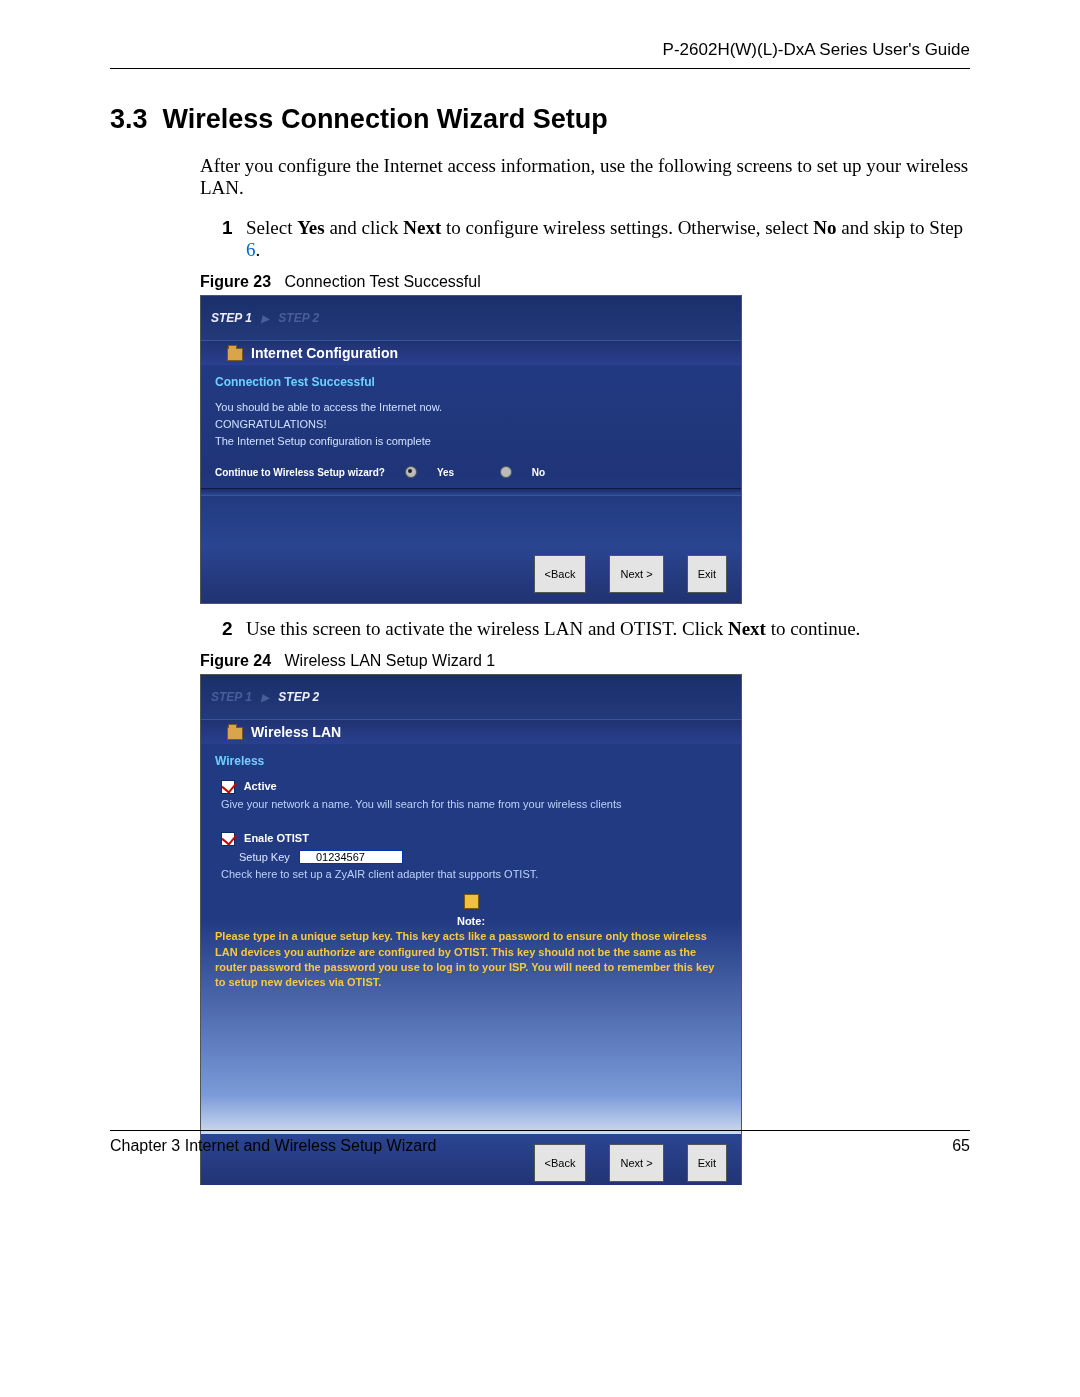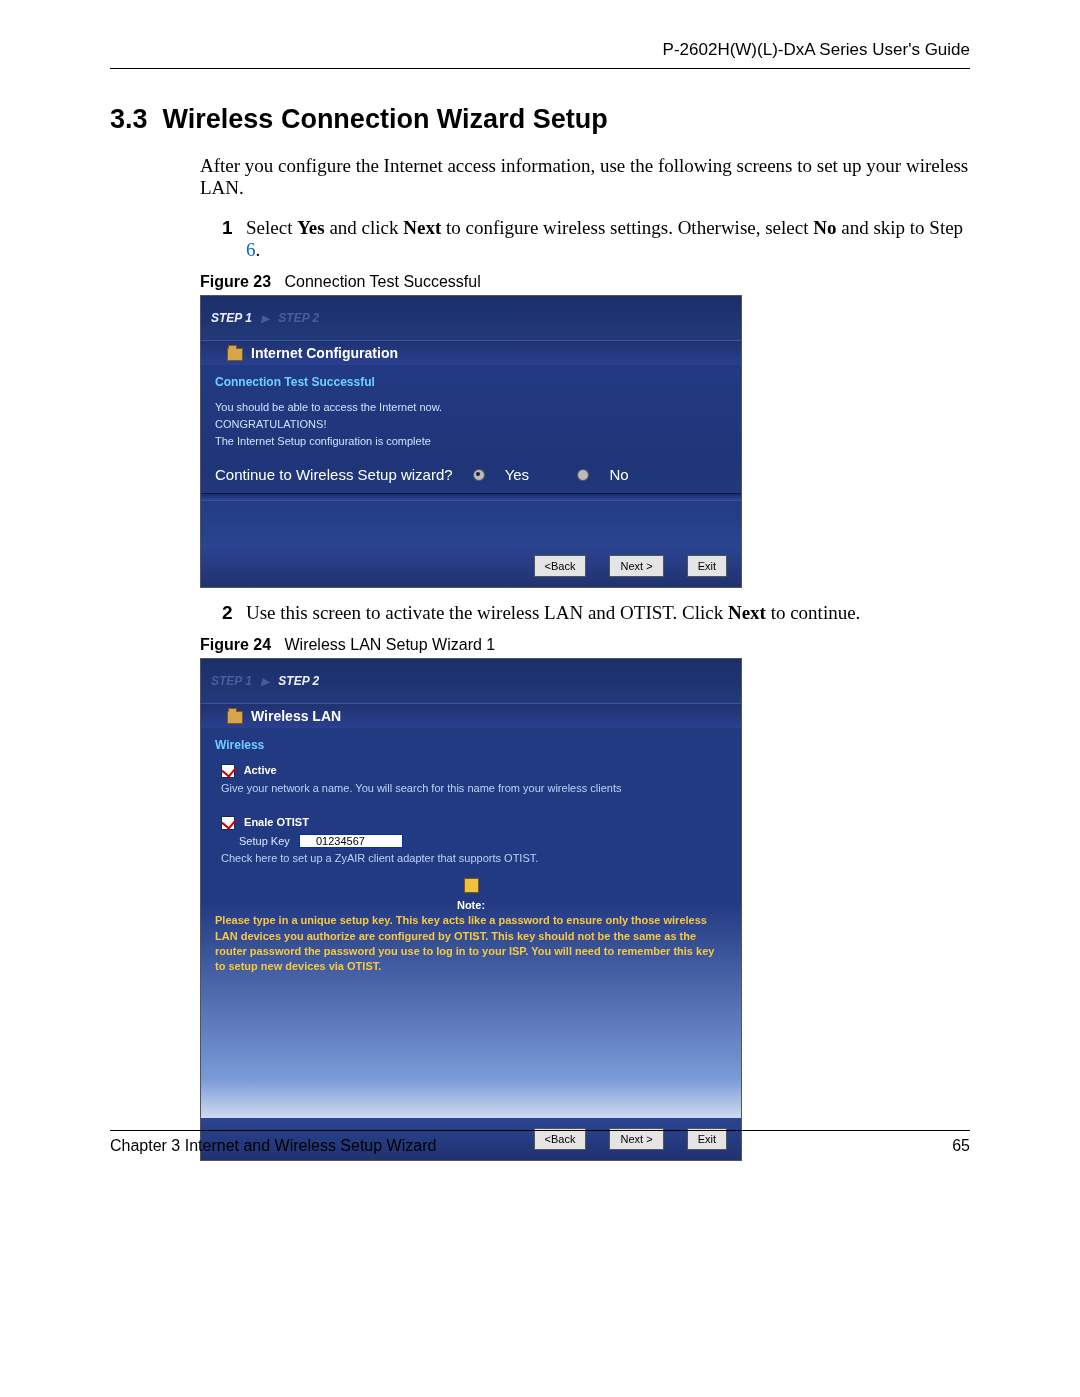--- a/index.html
+++ b/index.html
@@ -92,35 +92,35 @@
   .wiz-body {
     background: linear-gradient(#223a82, #1f3578 60%, #294590);
     padding: 10px 14px 20px 14px;
     min-height: 150px;
   }
   .sub-heading {
     color: #6fd0ff; font-weight: bold; font-size: 12px; margin-bottom: 10px;
   }
   .wiz-text { color: #cfe0ff; font-size: 11px; line-height: 1.55; }
   .wiz-text .congrats { color: #cfe0ff; }
-  .prompt-line { margin-top: 16px; font-weight: normal; color:#fff; font-size:15px; display:flex; align-items:center; gap:20px; }
+  .prompt-line { margin-top: 16px; font-weight: bold; color:#fff; font-size:10px; display:flex; align-items:center; gap:20px; }
   .radio-dot { width:10px; height:10px; border-radius:50%; background:#bbb; border:1px solid #555; display:inline-block; position:relative; }
   .radio-dot.sel::after { content:""; position:absolute; top:2px; left:2px; width:4px; height:4px; background:#222; border-radius:50%; }
   .wiz-sep { height: 6px; background: linear-gradient(#1a2d68,#2b4692); margin: 10px -14px 0 -14px; border-top:1px solid #0e1a40; border-bottom:1px solid #3a55a0; }
   .wiz-footer {
     background: linear-gradient(#2b4592, #203270);
     padding: 10px 14px;
     text-align: right;
   }
   .wiz-footer button, .wbtn {
     font-family: Arial, sans-serif;
     font-size: 11px;
     background: #e4e4e4;
     border: 1px solid #555;
-    padding: 4px 10px;
+    padding: 12px 10px;
     margin-left: 20px;
     color: #000;
     cursor: pointer;
   }
 
   
   .wizard2 .wiz-body {
     background: linear-gradient(#223a82 0%, #223a82 45%, #7a9ad8 90%, #cedbf0 100%);
     min-height: 360px;
   }

